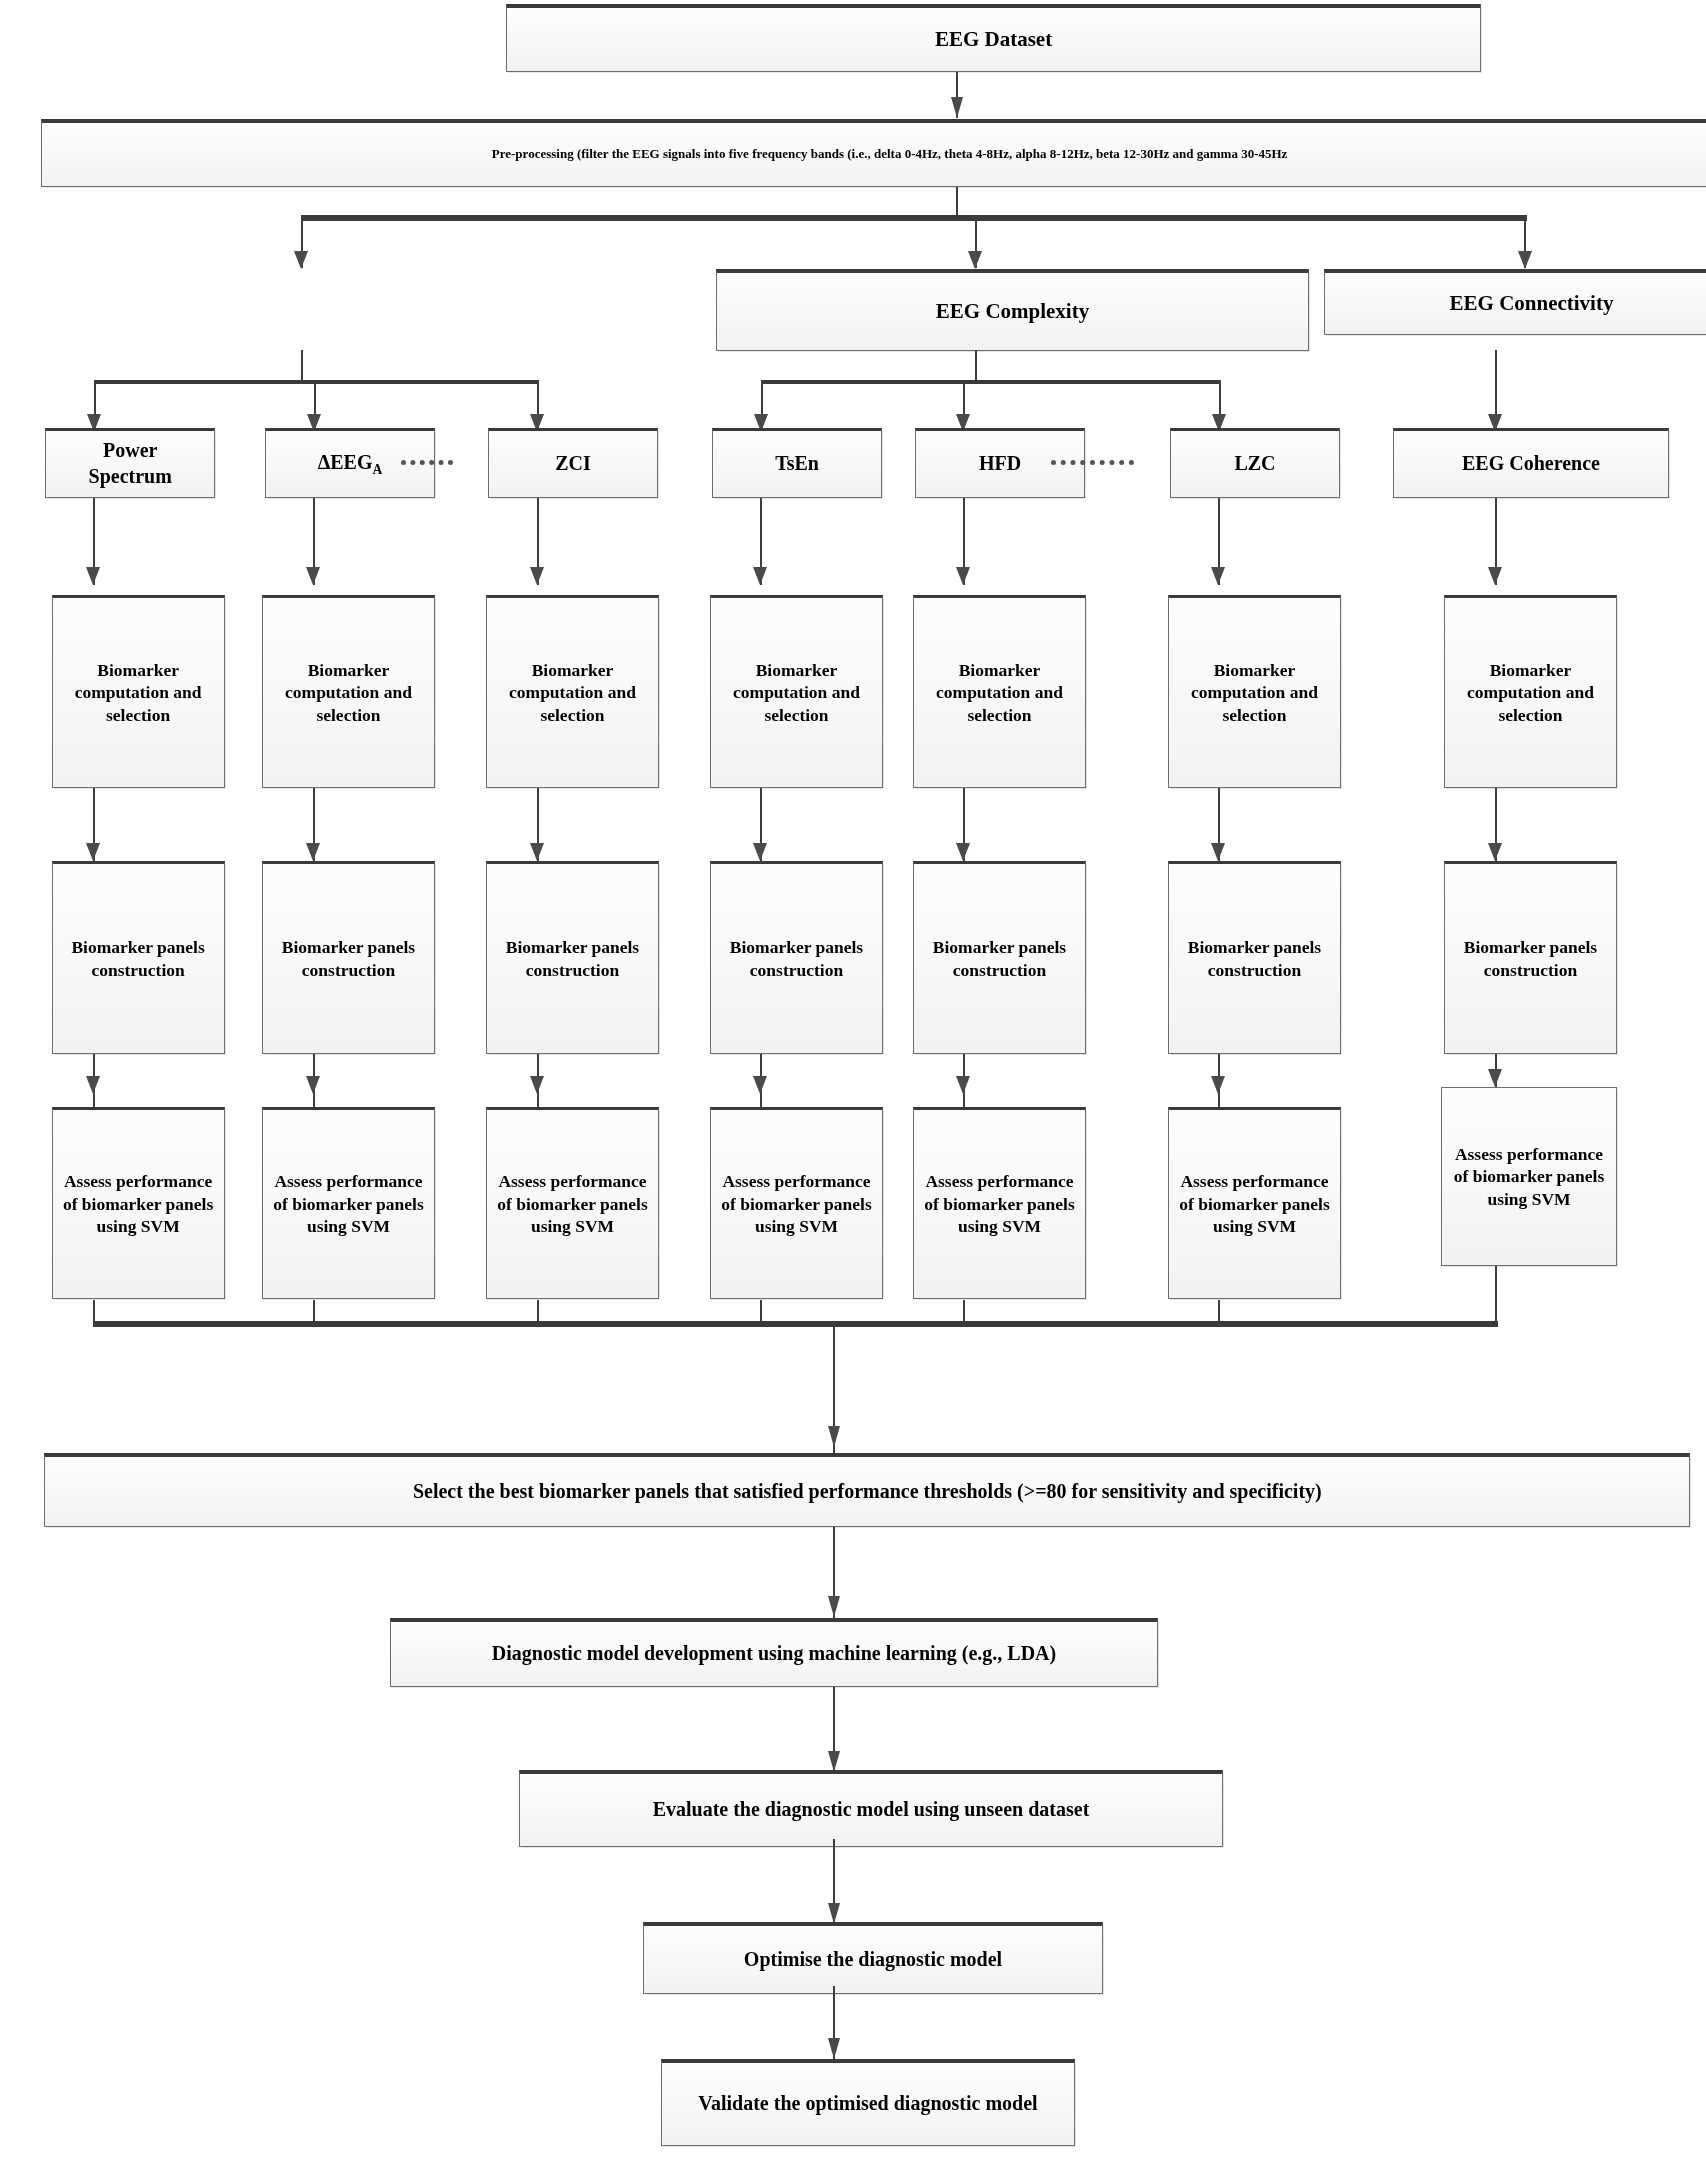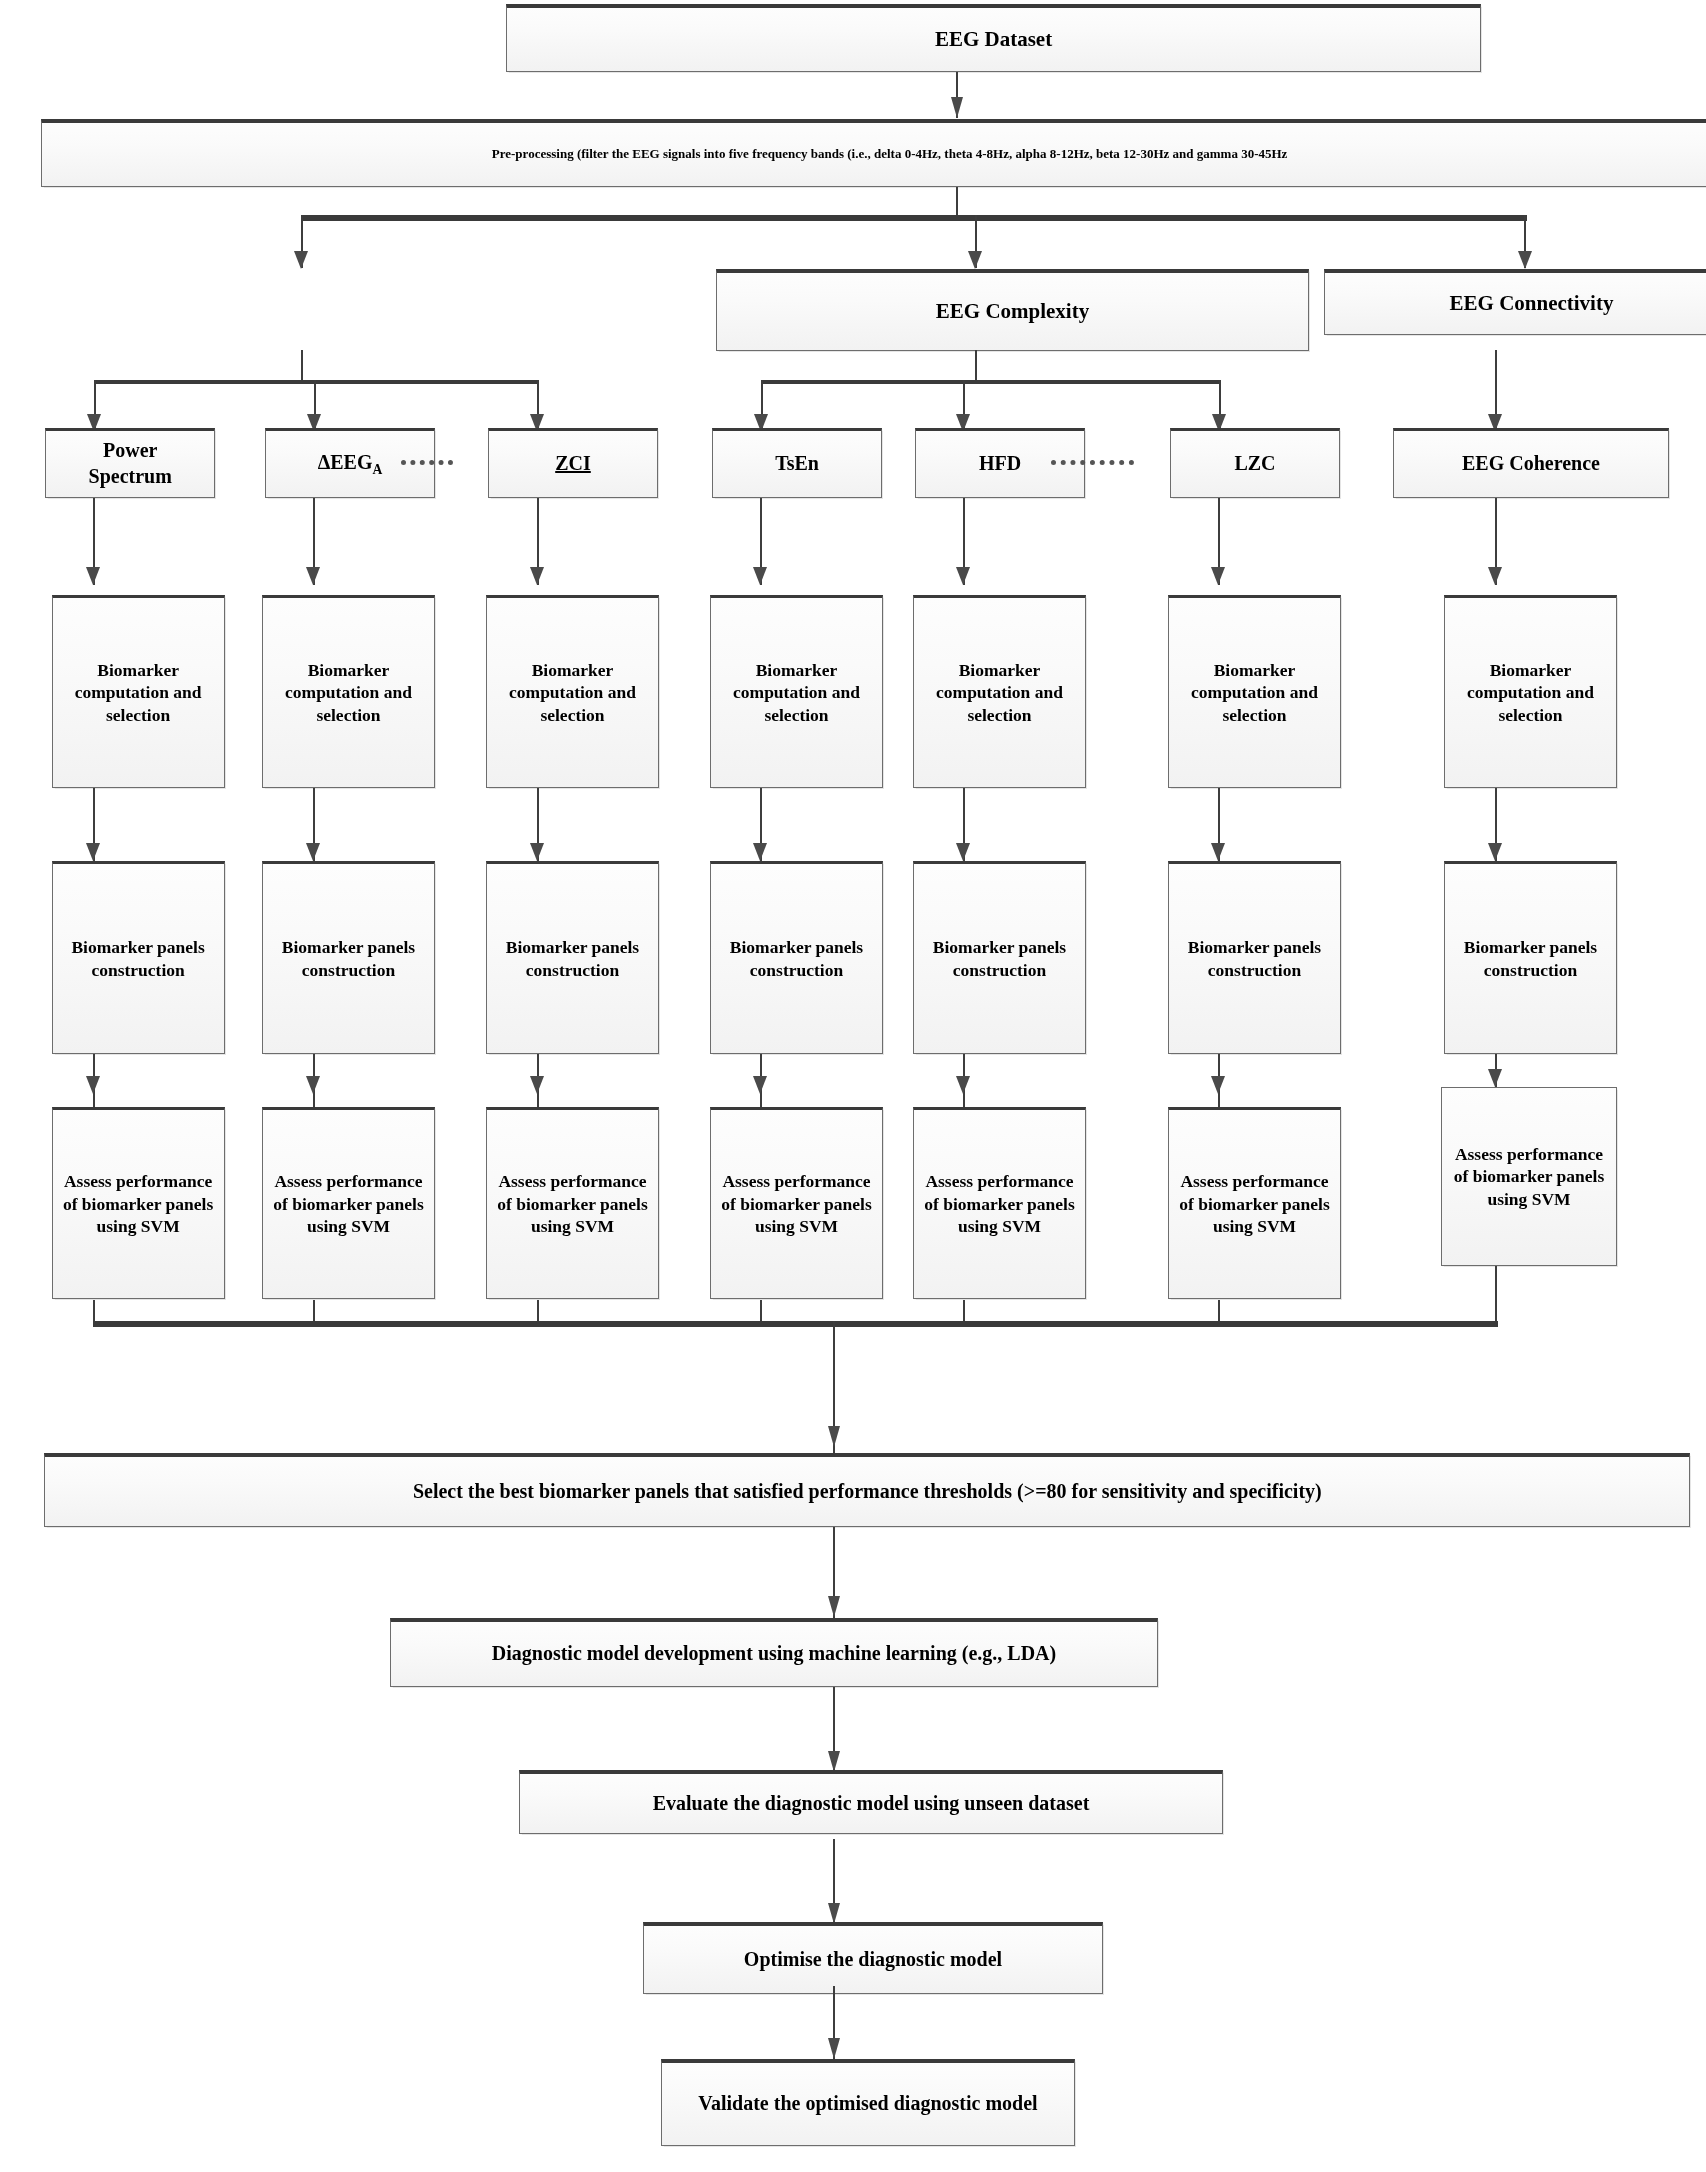--- a/index.html
+++ b/index.html
@@ -114,21 +114,21 @@
   <div class="vline" style="left:1495px;top:350px;width:2.3px;height:78px;"></div>
   <div class="arrow" style="left:1488px;top:414px;"></div>
 
   <div class="node thin t-meth" style="left:9.2px;top:428px;width:170px;height:70px;">
     <span class="txt"><span>Power</span><br><span>Spectrum</span></span>
   </div>
   <div class="node thin t-meth" style="left:229px;top:428px;width:170px;height:70px;">
     <span class="txt"><span>ΔEEG</span><span class="sub">A</span></span>
   </div>
   <div class="dotted" style="left:401px;top:460px;width:52px;"></div>
-  <div class="node thin t-meth" style="left:452px;top:428px;width:170px;height:70px;text-decoration:underline;">
+  <div class="node thin t-meth" style="left:452px;top:428px;width:170px;height:70px;">
     <span class="txt">ZCI</span>
   </div>
 
   <div class="node thin t-meth" style="left:676px;top:428px;width:170px;height:70px;">
     <span class="txt">TsEn</span>
   </div>
   <div class="node thin t-meth" style="left:879px;top:428px;width:170px;height:70px;">
     <span class="txt">HFD</span>
   </div>
   <div class="dotted" style="left:1051px;top:460px;width:83px;"></div>
@@ -272,21 +272,21 @@
   <div class="vline" style="left:833px;top:1527px;width:2.3px;height:92px;"></div>
   <div class="arrow slim" style="left:828px;top:1596px;"></div>
 
   <div class="node t-wide" style="left:354px;top:1618px;width:768px;height:69px;">
     <span class="txt">Diagnostic model development using machine learning (e.g., LDA)</span>
   </div>
 
   <div class="vline" style="left:833px;top:1687px;width:2.3px;height:85px;"></div>
   <div class="arrow slim" style="left:828px;top:1751px;"></div>
 
-  <div class="node t-wide" style="left:483px;top:1770px;width:704px;height:64px;">
+  <div class="node t-wide" style="left:483px;top:1770px;width:704px;height:77px;">
     <span class="txt">Evaluate the diagnostic model using unseen dataset</span>
   </div>
 
   <div class="vline" style="left:833px;top:1839px;width:2.3px;height:83px;"></div>
   <div class="arrow slim" style="left:828px;top:1903px;"></div>
 
   <div class="node t-wide" style="left:607px;top:1922px;width:460px;height:72px;">
     <span class="txt">Optimise the diagnostic model</span>
   </div>
 

